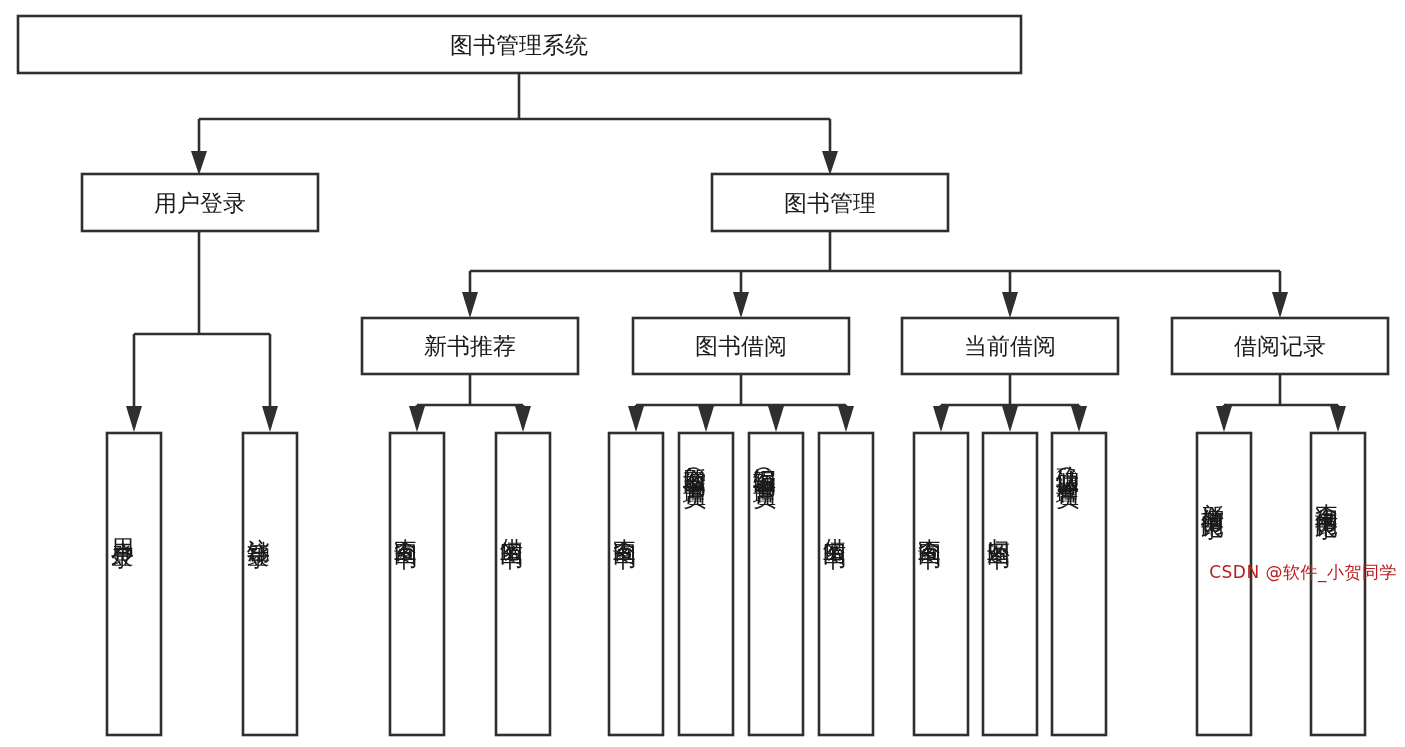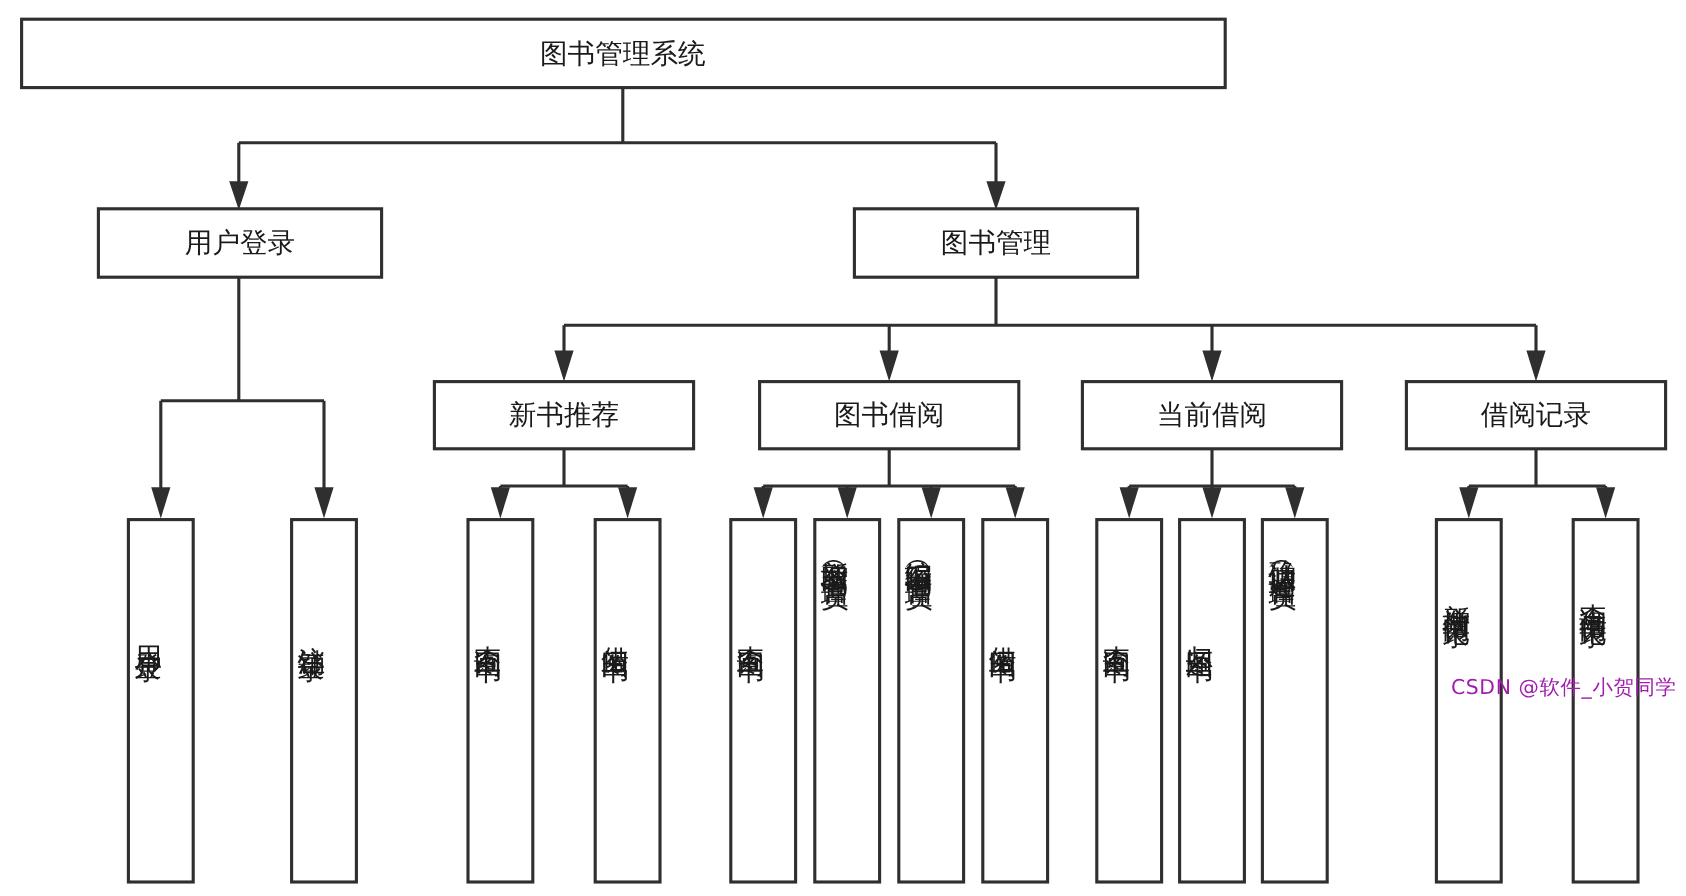--- a/index.html
+++ b/index.html
@@ -60,21 +60,21 @@
     white-space: nowrap;
     text-align: start;
     pointer-events: none;
   }
   #watermark {
     position: absolute;
     right: 8px;
     bottom: 6px;
     font-family: "DejaVu Sans", "Liberation Sans", sans-serif;
     font-size: 17px;
-    color: #a21caf;
+    color: #b91c1c;
     letter-spacing: 0.5px;
     white-space: nowrap;
   }
 </style>
 </head>
 <body>
 
 <div id="diagram-root">
 
   <svg id="tree-svg" viewBox="0 0 1405 747">

